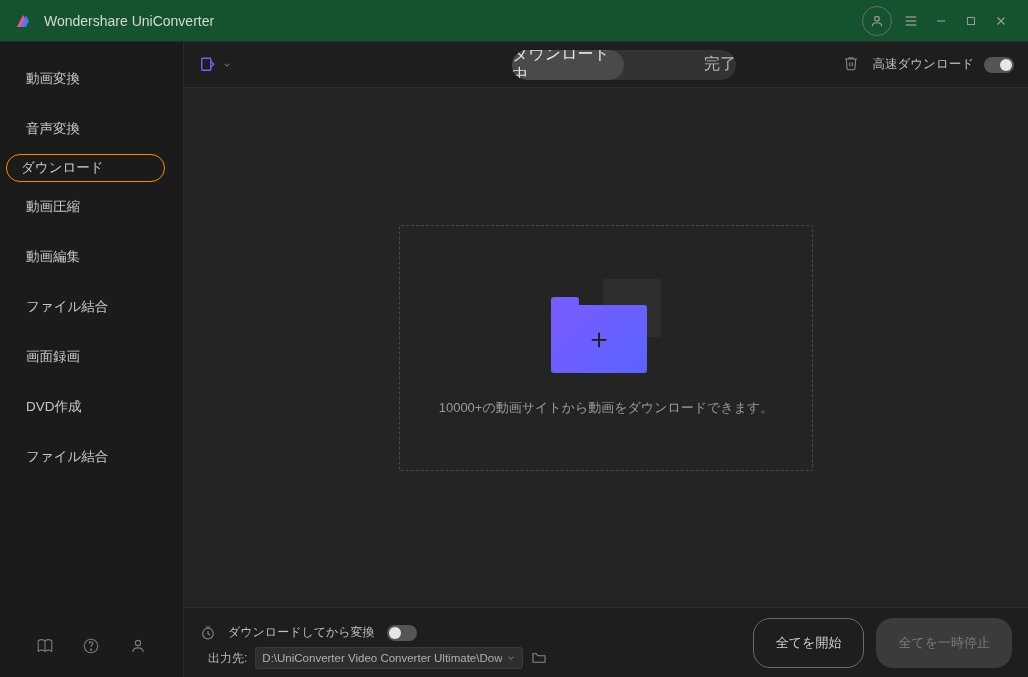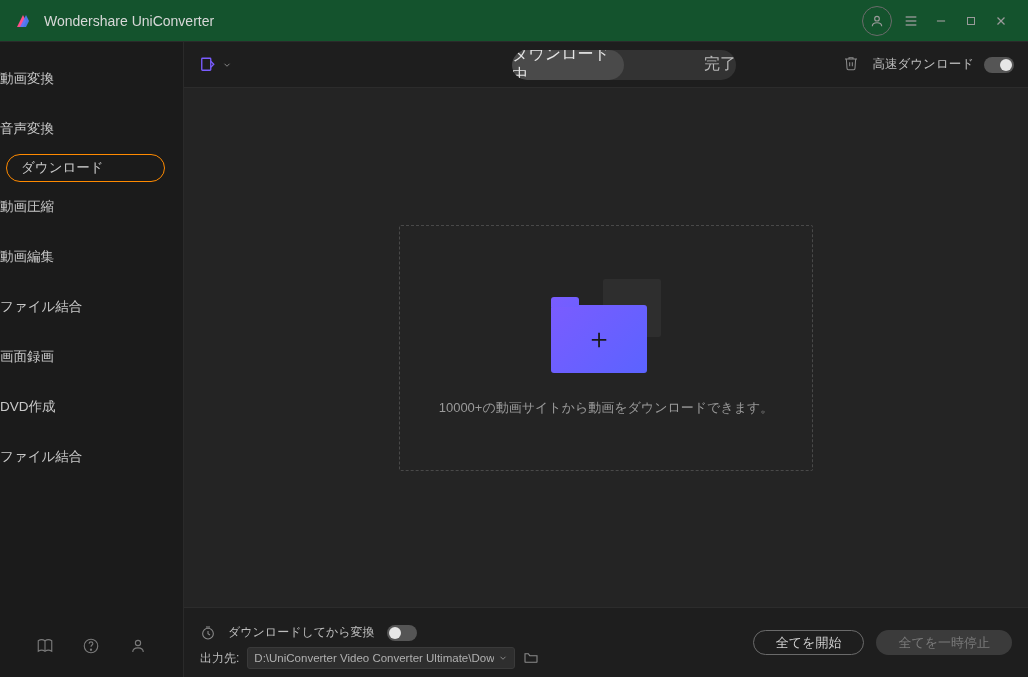--- a/index.html
+++ b/index.html
@@ -62,20 +62,21 @@
     border-right: 1px solid #2a2a2a;
     display: flex;
     flex-direction: column;
     padding-top: 12px;
   }
   .sidebar-items { flex: 1; }
   .sidebar-item {
     height: 50px;
     display: flex;
     align-items: center;
+    padding-left: 26px;
     font-size: 13.5px;
     color: #c8c8c8;
     cursor: pointer;
   }
   .sidebar-item.active {
     margin: 0 18px 0 6px;
     padding-left: 14px;
     border: 1.5px solid #ff8a00;
     border-radius: 22px;
     height: 28px;
@@ -238,21 +239,21 @@
     gap: 6px;
     flex: 1;
   }
   .bl-row1 {
     display: flex; align-items: center; gap: 12px;
     font-size: 12px; color: #bdbdbd;
   }
   .clock-icon { color:#8a8a8a; display:flex; }
   .bl-row2 {
     display: flex; align-items: center; gap: 8px;
-    font-size: 12px; color: #bdbdbd;
+    font-size: 12px; color: #bdbdbd; margin-left: 8px;
   }
   .path-select {
     background: #2e2e2e;
     border: 1px solid #3a3a3a;
     border-radius: 3px;
     height: 22px;
     width: 268px;
     display: flex;
     align-items: center;
     padding: 0 6px;
@@ -263,21 +264,21 @@
   }
   .path-select span { overflow:hidden; white-space:nowrap; }
   .folder-open-btn {
     color: #8a8a8a;
     cursor: pointer;
   }
   .bottombar-right {
     display: flex; align-items: center; gap: 12px;
   }
   .pill-btn {
-    height: 25px;
+    height: 50px;
     padding: 0 22px;
     border-radius: 17px;
     display:flex; align-items:center; justify-content:center;
     font-size: 13px;
     cursor: pointer;
   }
   .pill-outline {
     border: 1px solid #6a6a6a;
     color: #d0d0d0;
     background: transparent;

